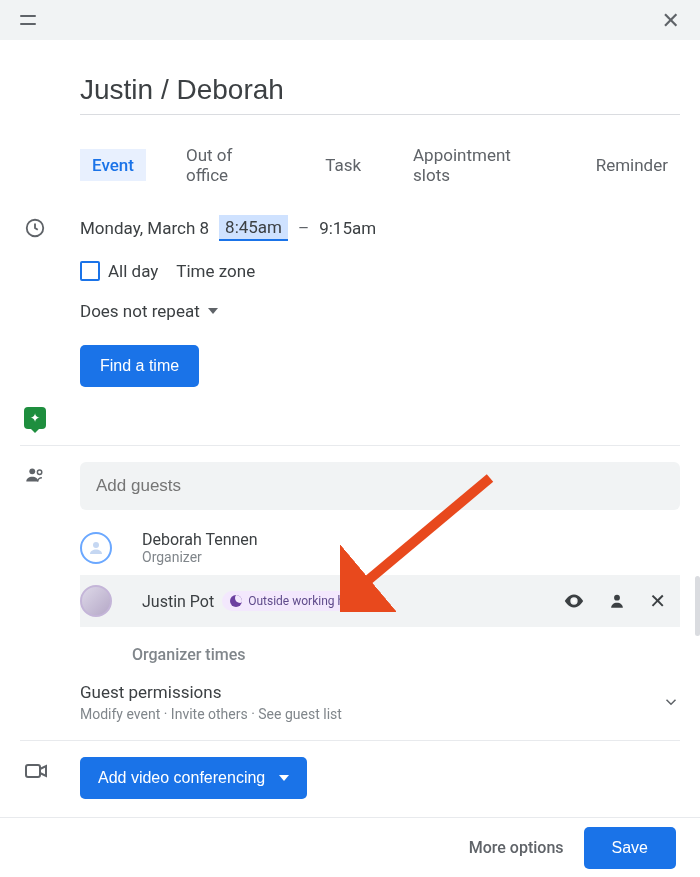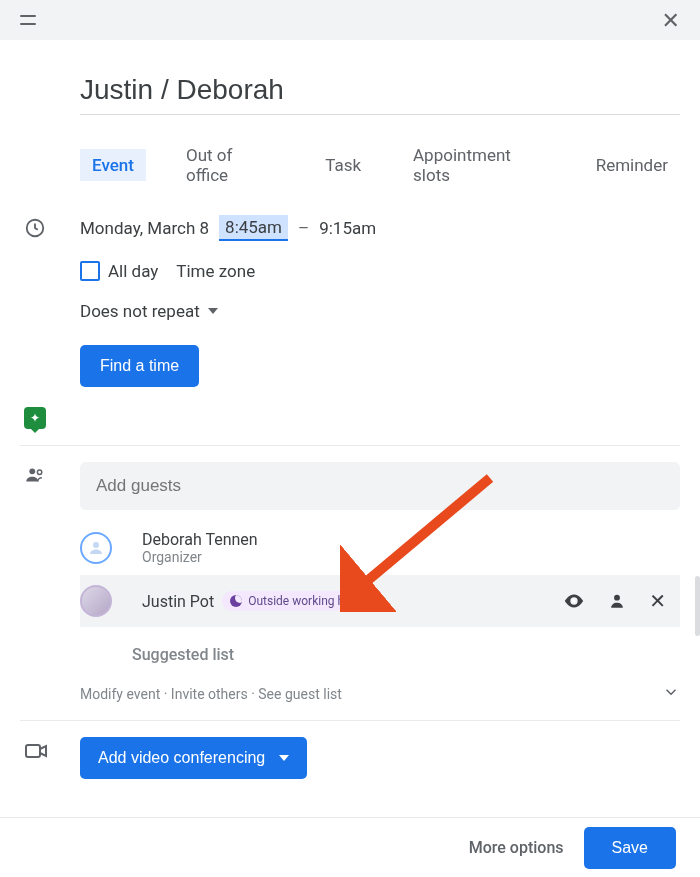--- a/index.html
+++ b/index.html
@@ -442,24 +442,25 @@
               <circle cx="12" cy="12" r="2" fill="#fff"></circle>
             </svg>
           <svg width="20" height="20" viewBox="0 0 24 24" fill="#3c4043">
               <circle cx="12" cy="8" r="3.5"></circle>
               <path d="M5 20c0-3.5 3-6 7-6s7 2.5 7 6"></path>
             </svg>
           <span style="font-size:20px;color:#3c4043;">✕</span>
         </div>
       </div>
 
-      <div class="suggested-times">Suggested list</div>
+      <div class="suggested-times">Organizer times</div>
 
       <div class="permissions-row">
         <div>
+          <div class="permissions-title">Guest permissions</div>
           <div class="permissions-sub">Modify event · Invite others · See guest list</div>
         </div>
         <svg width="18" height="18" viewBox="0 0 24 24" fill="none" stroke="#5f6368" stroke-width="2">
             <path d="M6 9l6 6 6-6"></path>
           </svg>
       </div>
     </div>
   </div>
 
   <div class="divider"></div>

